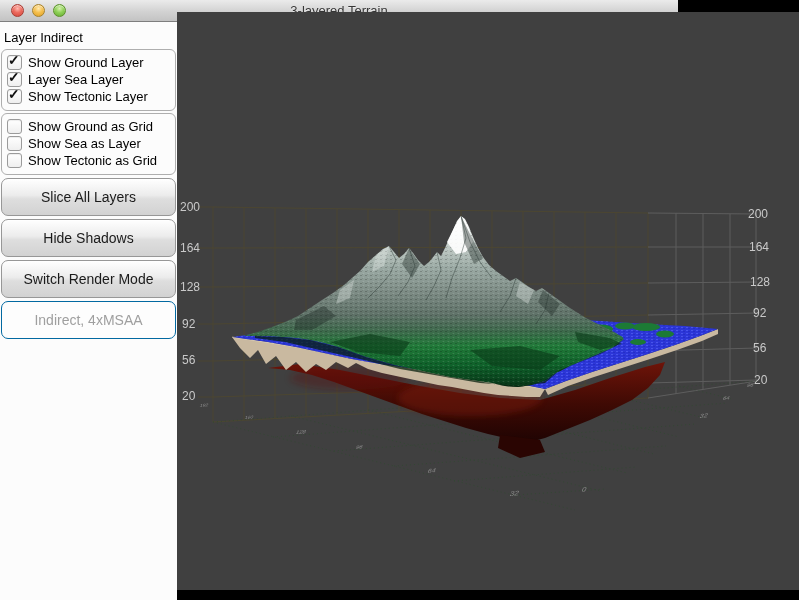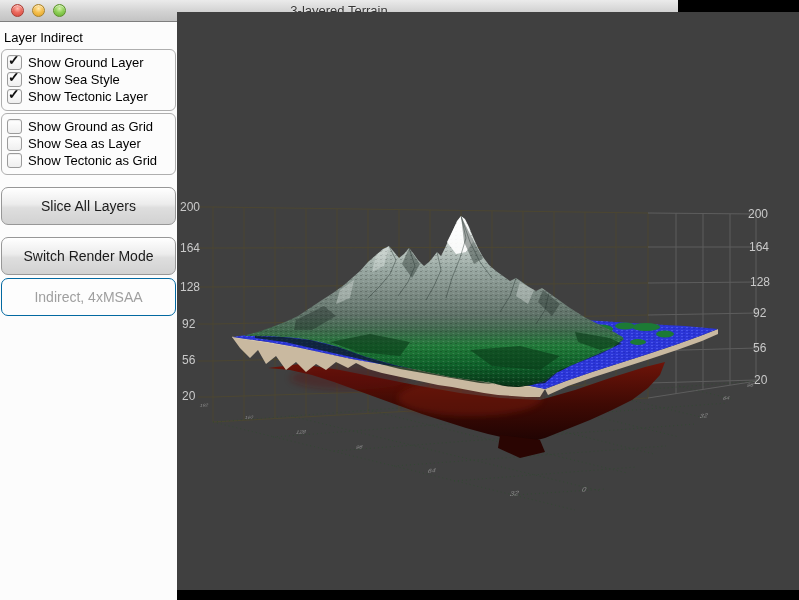--- a/index.html
+++ b/index.html
@@ -19,21 +19,21 @@
   
   .sidebar{position:absolute;left:0;top:22px;width:177px;height:578px;background:#fcfcfc;box-sizing:border-box;}
   .section-label{font-size:13px;color:#000;padding:8px 0 4px 4px;}
   .groupbox{border:1px solid #aeaeae;border-radius:6px;margin:0 1px 2px 1px;padding:4px 0 5px 5px;}
   .cbrow{display:flex;align-items:center;gap:6px;height:17px;cursor:default;}
   .cb{width:13px;height:13px;border:1px solid #9b9b9b;border-radius:3px;flex:0 0 auto;
     background:linear-gradient(#ffffff,#efefef);box-shadow:inset 0 1px 1px rgba(0,0,0,.07);
     position:relative;}
   .cb .mark{position:absolute;left:0px;top:-4px;font-size:14px;font-weight:bold;color:#111;}
   .cblabel{font-size:13px;color:#000;white-space:nowrap;text-align:center;}
-  .side-btn{display:block;width:175px;margin:12px 1px 2px 1px;height:38px;border-radius:7px;
+  .side-btn{display:block;width:175px;margin:3px 1px 2px 1px;height:38px;border-radius:7px;
     border:1px solid #979797;background:linear-gradient(#ffffff,#ececec 45%,#dedede 55%,#d2d2d2);
     box-shadow:inset 0 1px 0 #fff;font-family:"Liberation Sans",sans-serif;
     font-size:14px;color:#1b1b1b;cursor:default;}
   .status-box{width:173px;margin:3px 1px;height:36px;border-radius:7px;border:1px solid #0369a1;
     background:#fdfdfd;display:flex;align-items:center;justify-content:center;
     font-size:14px;color:#9f9f9f;}
   
   .plot{position:absolute;left:177px;top:12px;width:622px;height:578px;background:#404040;}
   .plot svg{position:absolute;left:0;top:0;}
   .tick{position:absolute;font-size:12px;color:#c9c9c9;line-height:14px;}
@@ -59,21 +59,21 @@
       <div class="cbrow">
         <span class="cb">
             <span class="mark">✓</span>
           </span>
         <span class="cblabel">Show Ground Layer</span>
       </div>
       <div class="cbrow">
         <span class="cb">
             <span class="mark">✓</span>
           </span>
-        <span class="cblabel">Show Sea Style</span>
+        <span class="cblabel">Layer Sea Layer</span>
       </div>
       <div class="cbrow">
         <span class="cb">
             <span class="mark">✓</span>
           </span>
         <span class="cblabel">Show Tectonic Layer</span>
       </div>
     </div>
 
     <div class="groupbox">
@@ -91,20 +91,21 @@
       </div>
       <div class="cbrow">
         <span class="cb">
             <span class="mark"></span>
           </span>
         <span class="cblabel">Show Tectonic as Grid</span>
       </div>
     </div>
 
     <button class="side-btn">Slice All Layers</button>
+    <button class="side-btn">Hide Shadows</button>
     <button class="side-btn">Switch Render Mode</button>
     <div class="status-box">
       <span>Indirect, 4xMSAA</span>
     </div>
   </div>
 
   <div class="plot">
     <svg width="622" height="578" viewBox="177 22 622 578">
       <defs>
         <linearGradient id="mnt" x1="0" y1="224" x2="0" y2="398" gradientUnits="userSpaceOnUse">

